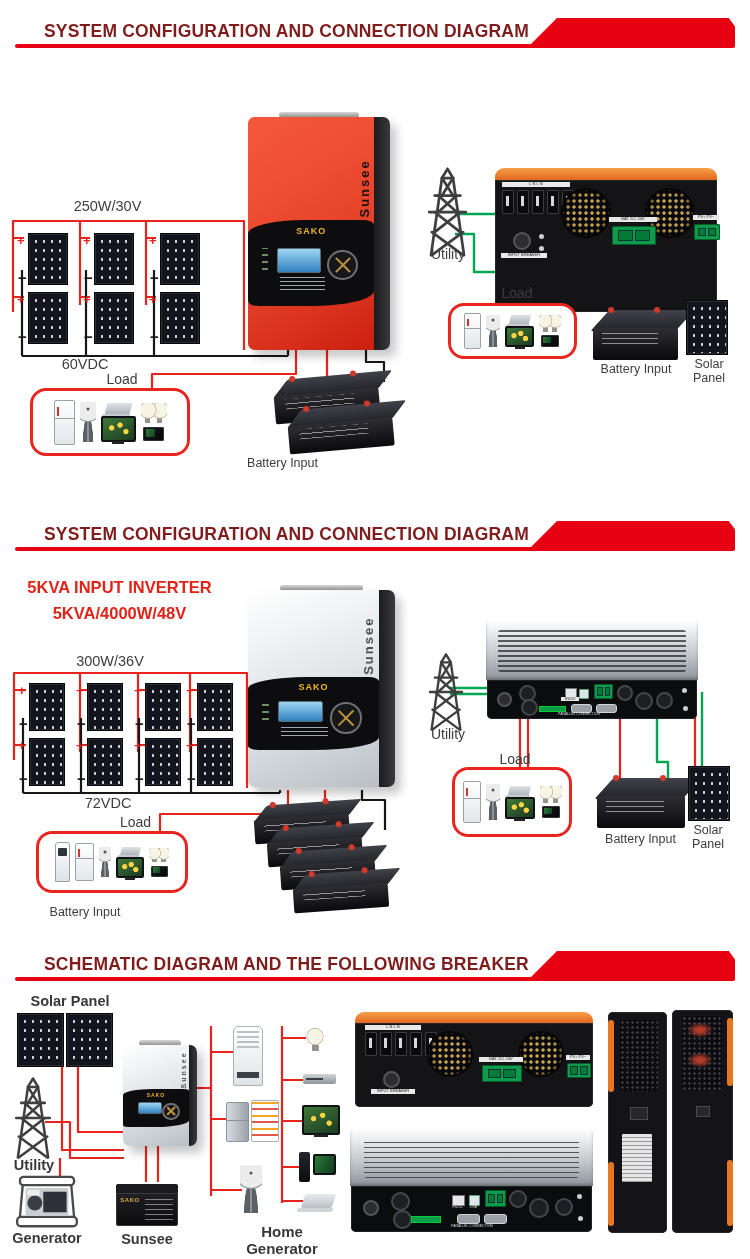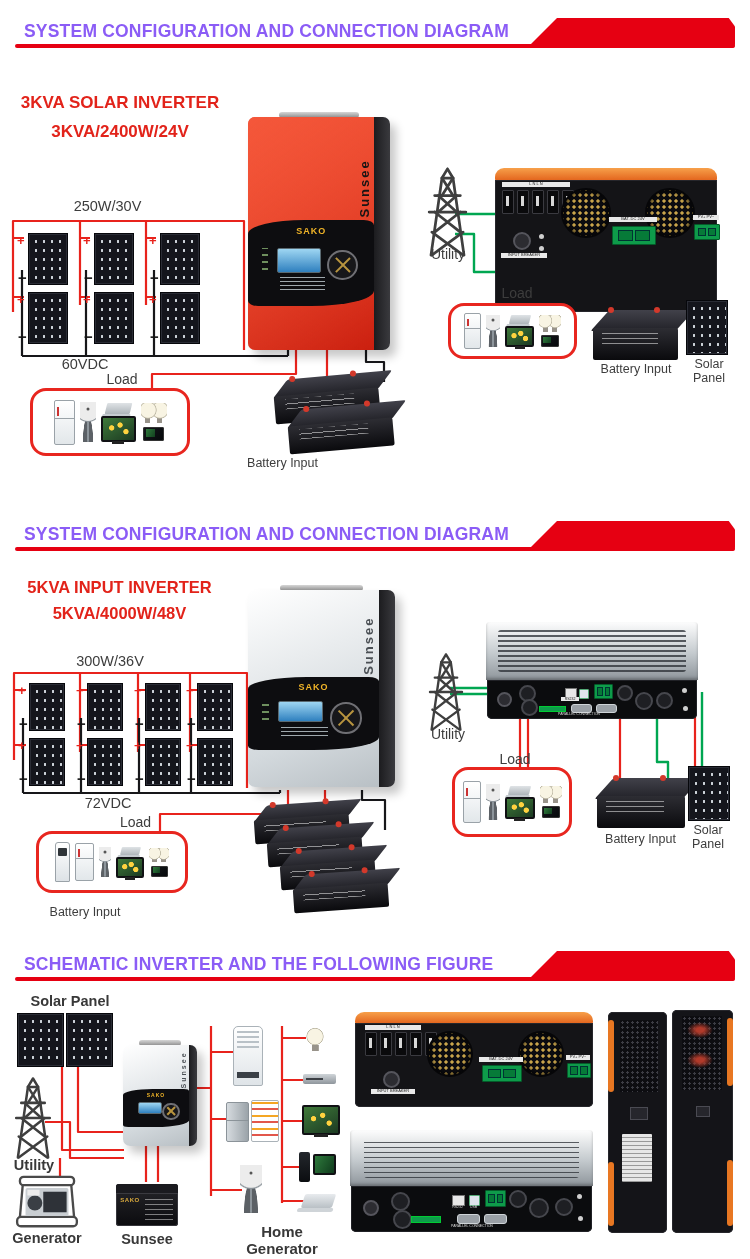--- a/index.html
+++ b/index.html
@@ -1,22 +1,22 @@
 <!DOCTYPE html>
 <html><head>
 <meta charset="utf-8">
 <style>
 html,body{margin:0;padding:0;background:#fff;}
 .page{position:relative;width:750px;height:1259px;background:#fff;overflow:hidden;
   font-family:"Liberation Sans",sans-serif;}
 
 
 .hdr{position:absolute;left:15px;width:720px;height:30px;}
-.hdr-title{position:absolute;left:9px;top:0;height:26px;line-height:26px;
-  font-size:17.5px;font-weight:800;color:#8b5cf6;letter-spacing:.2px;white-space:nowrap;}
+.hdr-title{position:absolute;left:29px;top:0;height:26px;line-height:26px;
+  font-size:17.5px;font-weight:800;color:#7f1d1d;letter-spacing:.2px;white-space:nowrap;}
 .hdr-bar{position:absolute;left:0;right:0;bottom:0;height:4px;background:#e60012;border-radius:2px;}
 .hdr-flag{position:absolute;right:0;top:0;bottom:0;width:208px;background:#e60012;
   clip-path:polygon(30px 0,97% 0,100% 28%,100% 100%,0 100%);border-radius:0 6px 4px 0;}
 
 
 .ptitle{position:absolute;color:#e2231a;font-weight:bold;font-size:17px;text-align:center;line-height:29px;}
 
 
 .lb{position:absolute;text-align:center;color:#3d3d3d;font-size:13.5px;line-height:1.1;}
 .lb.sm{font-size:12.5px;}
@@ -215,24 +215,20 @@
     </symbol>
   </defs>
 </svg>
 
 <div class="hdr" style="top:18px">
   <div class="hdr-flag"></div>
   <div class="hdr-bar"></div>
   <div class="hdr-title">SYSTEM CONFIGURATION AND CONNECTION DIAGRAM</div>
 </div>
 
-<div class="ptitle" style="left:20px;top:88px;width:200px">
-  <div>3KVA SOLAR INVERTER</div>
-  <div>3KVA/2400W/24V</div>
-</div>
 
 <div class="lb" style="left:55px;top:199px;width:105px;font-size:14.5px">250W/30V</div>
 <div class="lb" style="left:50px;top:357px;width:70px;font-size:14.5px">60VDC</div>
 
 <div class="sp-wrap comp" style="left:28px;top:233px;width:40px;height:52px">
       <span class="pm plus">+</span>
       <span class="pm minus">−</span>
       <div class="sp"></div>
     </div>
 <div class="sp-wrap comp" style="left:94px;top:233px;width:40px;height:52px">
@@ -539,21 +535,21 @@
         <i class="bt"></i>
         <i class="bf"></i>
         <i class="bp" style="left:18%"></i>
         <i class="bp" style="left:74%"></i>
       </div>
 </div>
 
 <div class="hdr" style="top:951px">
   <div class="hdr-flag"></div>
   <div class="hdr-bar"></div>
-  <div class="hdr-title">SCHEMATIC INVERTER AND THE FOLLOWING FIGURE</div>
+  <div class="hdr-title">SCHEMATIC DIAGRAM AND THE FOLLOWING BREAKER</div>
 </div>
 
 <div class="lb b3" style="left:25px;top:994px;width:90px">Solar Panel</div>
 <div class="sp-wrap comp" style="left:17px;top:1013px;width:47px;height:54px">
       <div class="sp"></div>
     </div>
 <div class="sp-wrap comp" style="left:66px;top:1013px;width:47px;height:54px">
       <div class="sp"></div>
     </div>
 

